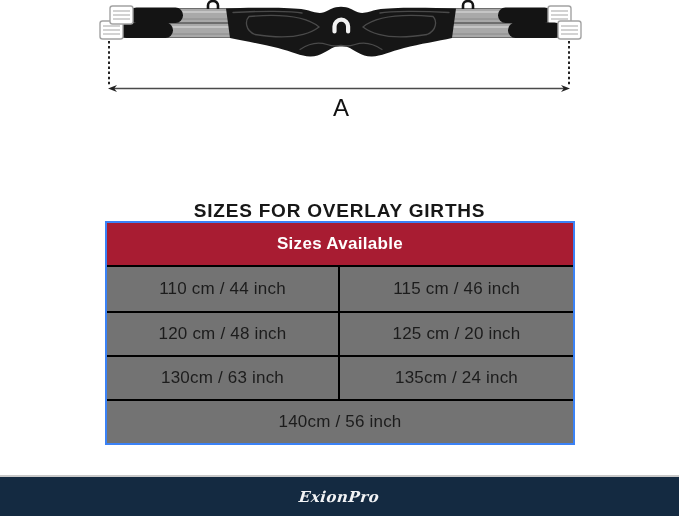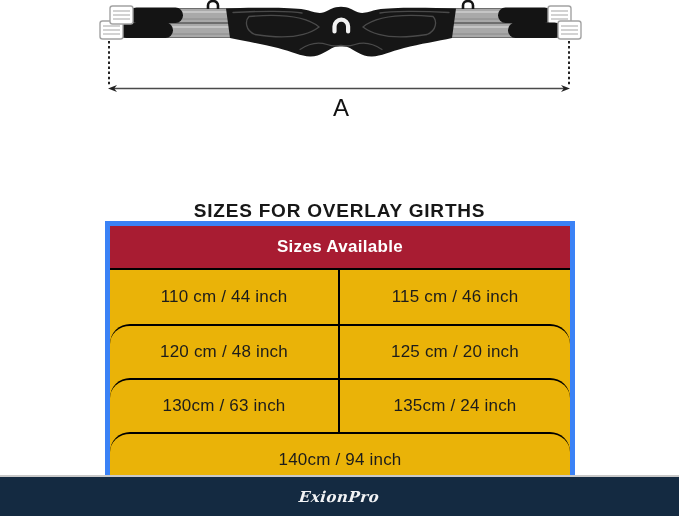--- a/index.html
+++ b/index.html
@@ -34,40 +34,39 @@
     letter-spacing: 0.8px;
     color: #171717;
     border-bottom: 2px solid #171717;
     padding-bottom: 3px;
   }
   
   .size-table {
     position: absolute;
     top: 221px; left: 105px;
     width: 470px;
-    border: 5px solid #3b82f6;
-    background: #eab308;
+    border: 2px solid #3b82f6;
+    background: #737373;
   }
   .table-header {
     height: 44px;
     background: #a81c32;
     color: #ffffff;
     font-size: 17px;
     font-weight: 700;
     letter-spacing: 0.3px;
     display: flex;
     align-items: center;
     justify-content: center;
     border-bottom: 2px solid #000000;
   }
   .table-row {
     display: grid;
     grid-template-columns: 1fr 1fr;
-    height: 54px;
-    border-radius: 20px;
+    height: 44px;
   }
   .table-row + .table-row { border-top: 2px solid #000000; }
   .table-row.full-span { grid-template-columns: 1fr; }
   .cell {
     display: flex;
     align-items: center;
     justify-content: center;
     font-size: 17px;
     color: #1c1c1c;
     letter-spacing: 0.2px;
@@ -213,21 +212,21 @@
     </div>
     <div class="table-row">
       <div class="cell left-cell">120 cm / 48 inch</div>
       <div class="cell">125 cm / 20 inch</div>
     </div>
     <div class="table-row">
       <div class="cell left-cell">130cm / 63 inch</div>
       <div class="cell">135cm / 24 inch</div>
     </div>
     <div class="table-row full-span">
-      <div class="cell">140cm / 94 inch</div>
+      <div class="cell">140cm / 56 inch</div>
     </div>
   </div>
 
   <div class="footer-divider"></div>
   <div class="footer-bar">
     <span class="brand-logo">ExionPro</span>
   </div>
 
 </div>
 

